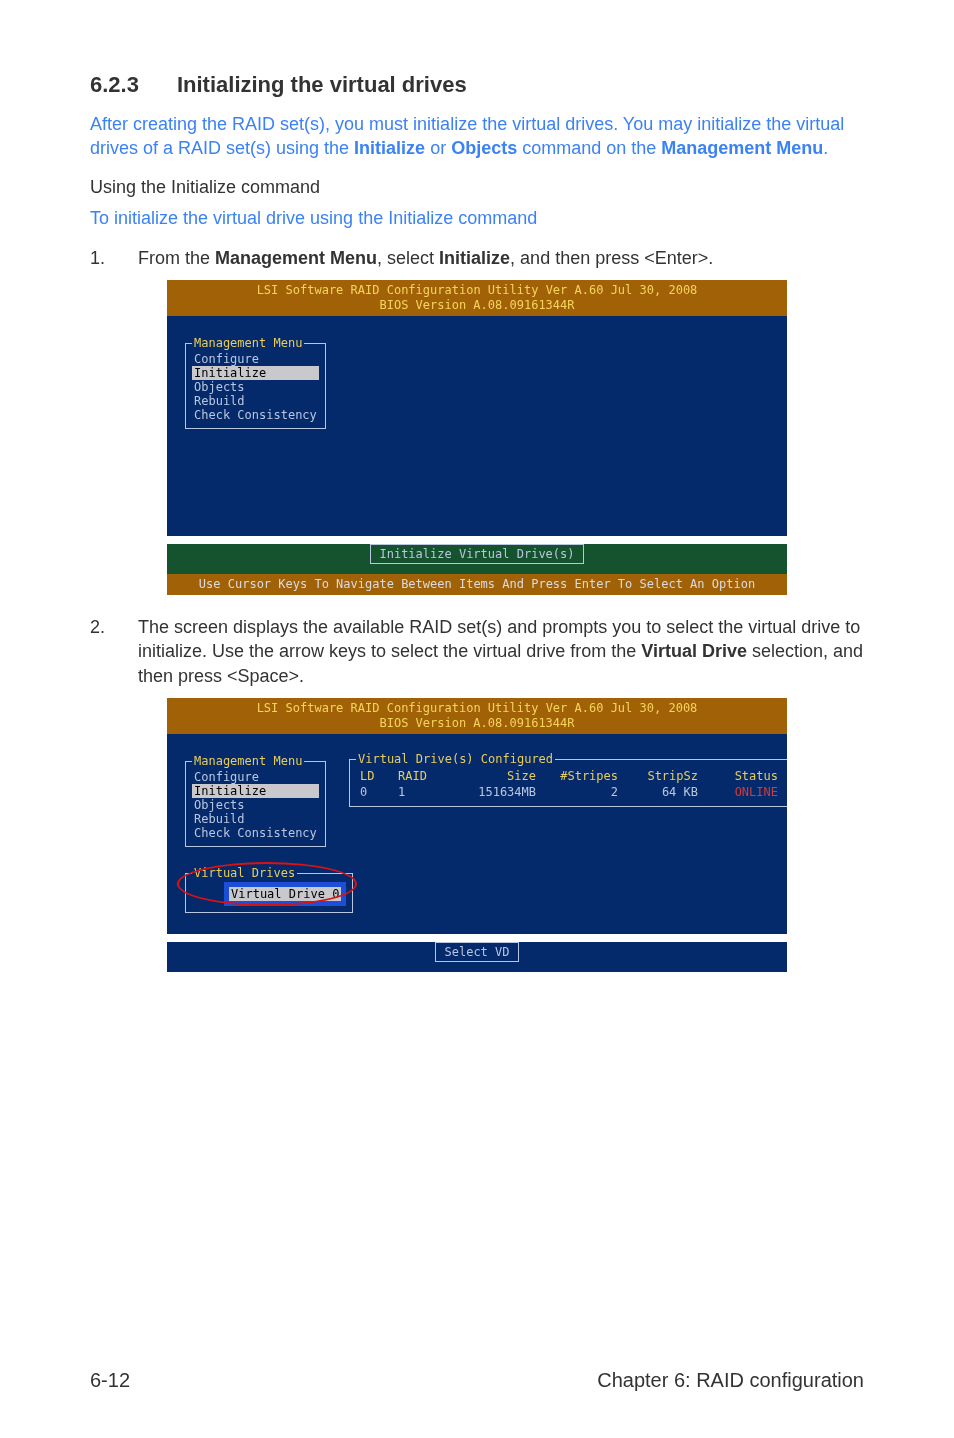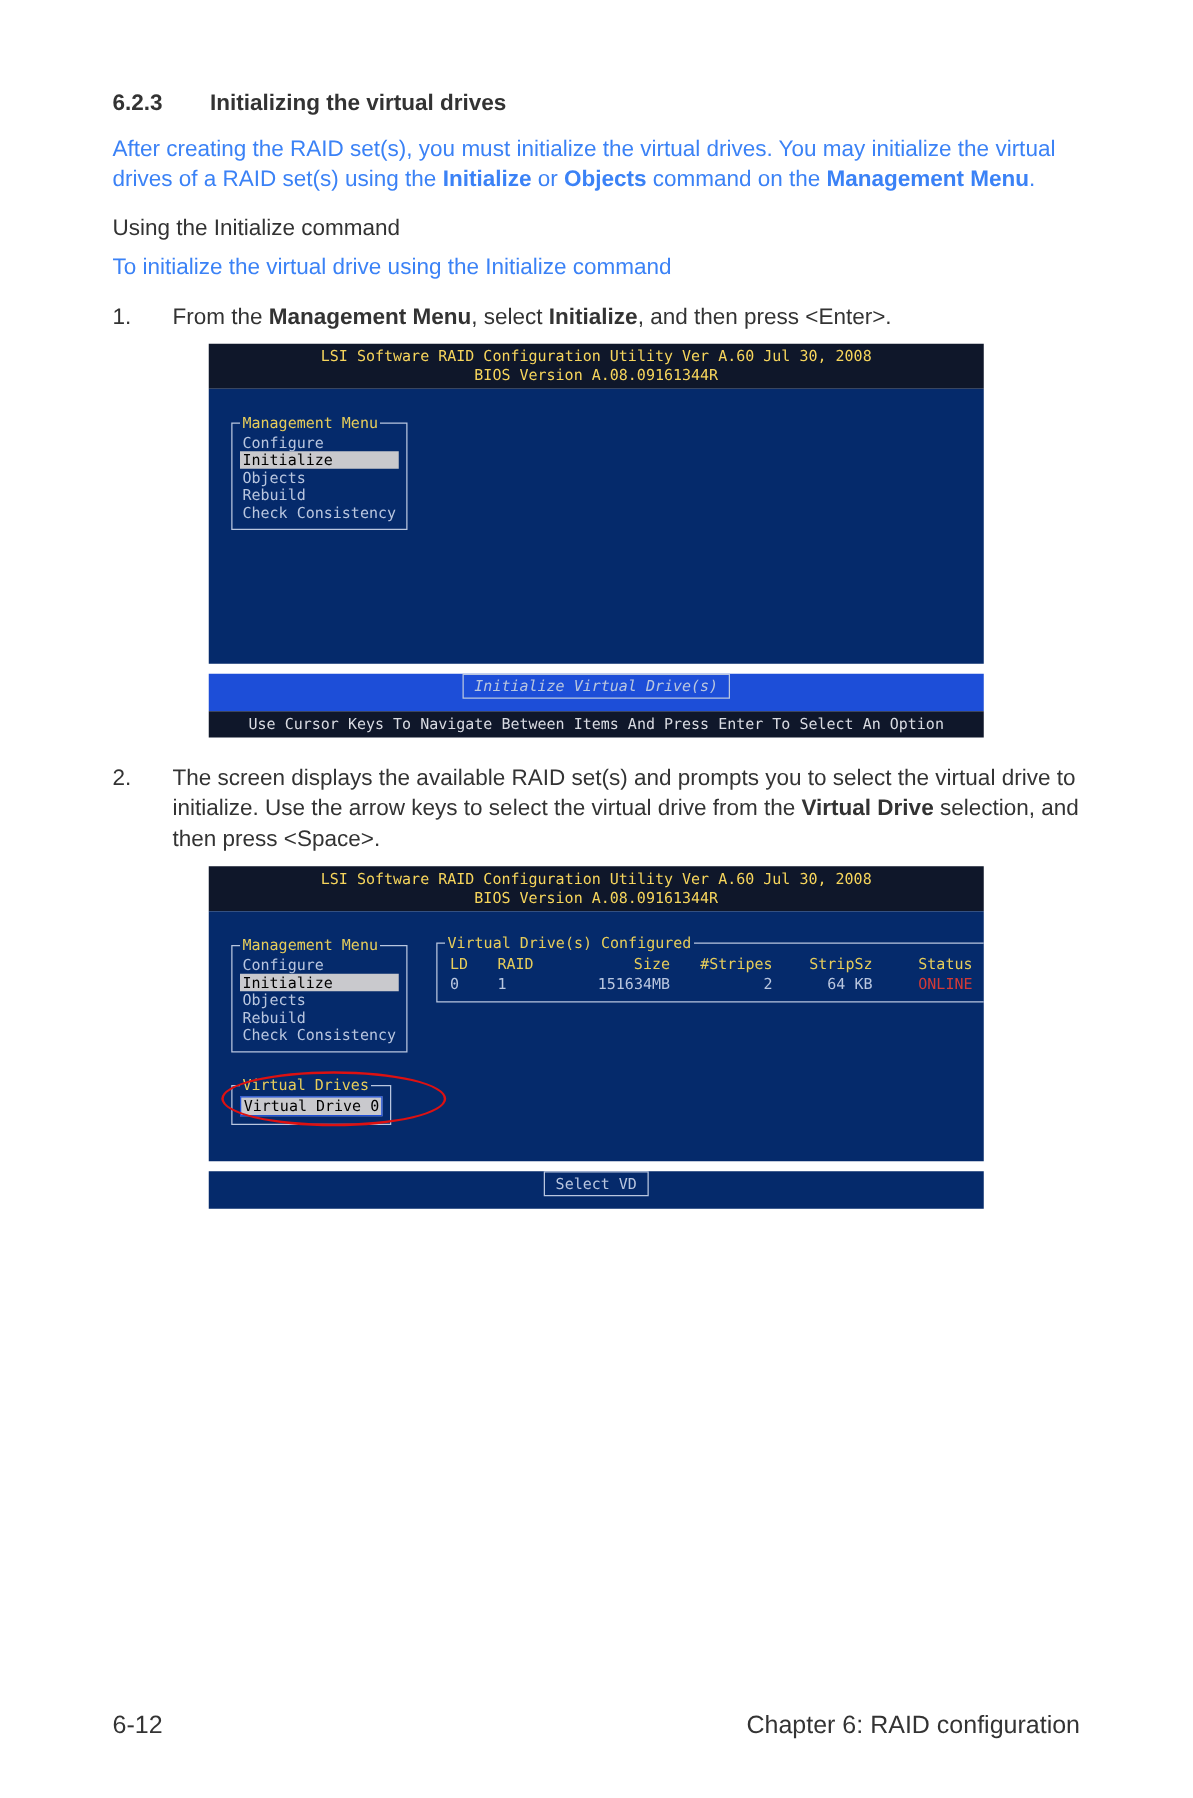--- a/index.html
+++ b/index.html
@@ -1,35 +1,35 @@
 <!DOCTYPE html>
 <html><head>
 <meta charset="utf-8">
 <style>
   * { margin: 0; padding: 0; box-sizing: border-box; }
   html, body { width: 954px; height: 1438px; font-family: Arial, Helvetica, sans-serif; background: #fff; color: #333; }
   .page { padding: 72px 90px 40px 90px; position: relative; height: 100%; }
-  h2.section-head { font-size: 18px; font-weight: bold; color: #333; margin-bottom: 14px; }
+  h2.section-head { font-size: 22px; font-weight: bold; color: #333; margin-bottom: 14px; }
   h2.section-head .secnum { display: inline-block; margin-right: 38px; }
   p.body { font-size: 18px; line-height: 1.35; color: #3b82f6; margin-bottom: 16px; }
   h3.subhead { font-size: 18px; font-weight: normal; margin-top: 16px; margin-bottom: 8px; color: #333; }
   ol.steps { list-style: none; margin-left: 0; }
   ol.steps li { display: flex; gap: 28px; margin-bottom: 10px; font-size: 18px; line-height: 1.35; }
   ol.steps li .num { min-width: 20px; }
   .b { font-weight: bold; }
   .bios-wrap { display: flex; justify-content: center; margin: 10px 0 20px 0; }
   .bios { width: 620px; font-family: "DejaVu Sans Mono","Lucida Console",monospace; font-size: 12px; color: #9ad0ff; }
-  .bios .redbar { background: #0f172a; color: #f6d55c; text-align: center; padding: 3px 4px; line-height: 1.25; }
+  .bios .redbar { background: #a16207; color: #f6d55c; text-align: center; padding: 3px 4px; line-height: 1.25; }
   .bios .bluearea { background: #052a6b; padding: 14px 14px 8px 14px; position: relative; min-height: 230px; overflow: hidden; }
   .bios .status { background: #052a6b; color: #d9dbe2; text-align: center; padding: 4px 4px; }
   fieldset.tui-box { border: 1px solid #b9c6df; margin: 0; padding: 2px 6px 6px 6px; display: inline-block; color: #b9c6df; }
   fieldset.tui-box legend { color: #e7cd5a; padding: 0 2px; font-size: 12px; }
   fieldset.tui-box .item { color: #b9c6df; padding: 0 2px; white-space: nowrap; }
   fieldset.tui-box .item.sel { background: #c9c9cd; color: #000; }
-  fieldset.tui-box.sel-inner .item.sel { border: 1px solid #1d4ed8; }
+  fieldset.tui-box.sel-inner .item.sel { border: 5px solid #1d4ed8; margin-left: 32px; }
   .mgmt-box { position: absolute; left: 18px; top: 20px; }
   .vd-box { position: absolute; left: 18px; top: 132px; }
   .center-box { display: flex; justify-content: center; margin-top: 8px; }
   .table-box { position: absolute; left: 182px; top: 18px; right: 14px; }
   .table-box legend { color: #e7cd5a; }
   .table-box .row { display: flex; gap: 0; }
   .table-box .cell { padding: 1px 4px; white-space: nowrap; }
   .table-box .hdr .cell { color: #e7cd5a; }
   .c-ld { width: 38px; }
   .c-raid { width: 54px; }
@@ -78,21 +78,21 @@
       <div class="bluearea" style="min-height:220px;">
         <fieldset class="tui-box mgmt-box">
           <legend>Management Menu</legend>
           <div class="item">Configure</div>
           <div class="item sel">Initialize</div>
           <div class="item">Objects</div>
           <div class="item">Rebuild</div>
           <div class="item">Check Consistency</div>
         </fieldset>
       </div>
-      <div class="center-box" style="background:#1d4ed8; padding-bottom:10px;font-style:italic;">
+      <div class="center-box" style="background:#14532d; padding-bottom:10px;">
         <fieldset class="tui-box" style="padding:2px 6px;">
           <span class="item">Initialize Virtual Drive(s)</span>
         </fieldset>
       </div>
       <div class="redbar" style="color:#d9dbe2;">Use Cursor Keys To Navigate Between Items And Press Enter To Select An Option</div>
     </div>
   </div>
 
   <ol class="steps">
     <li>

